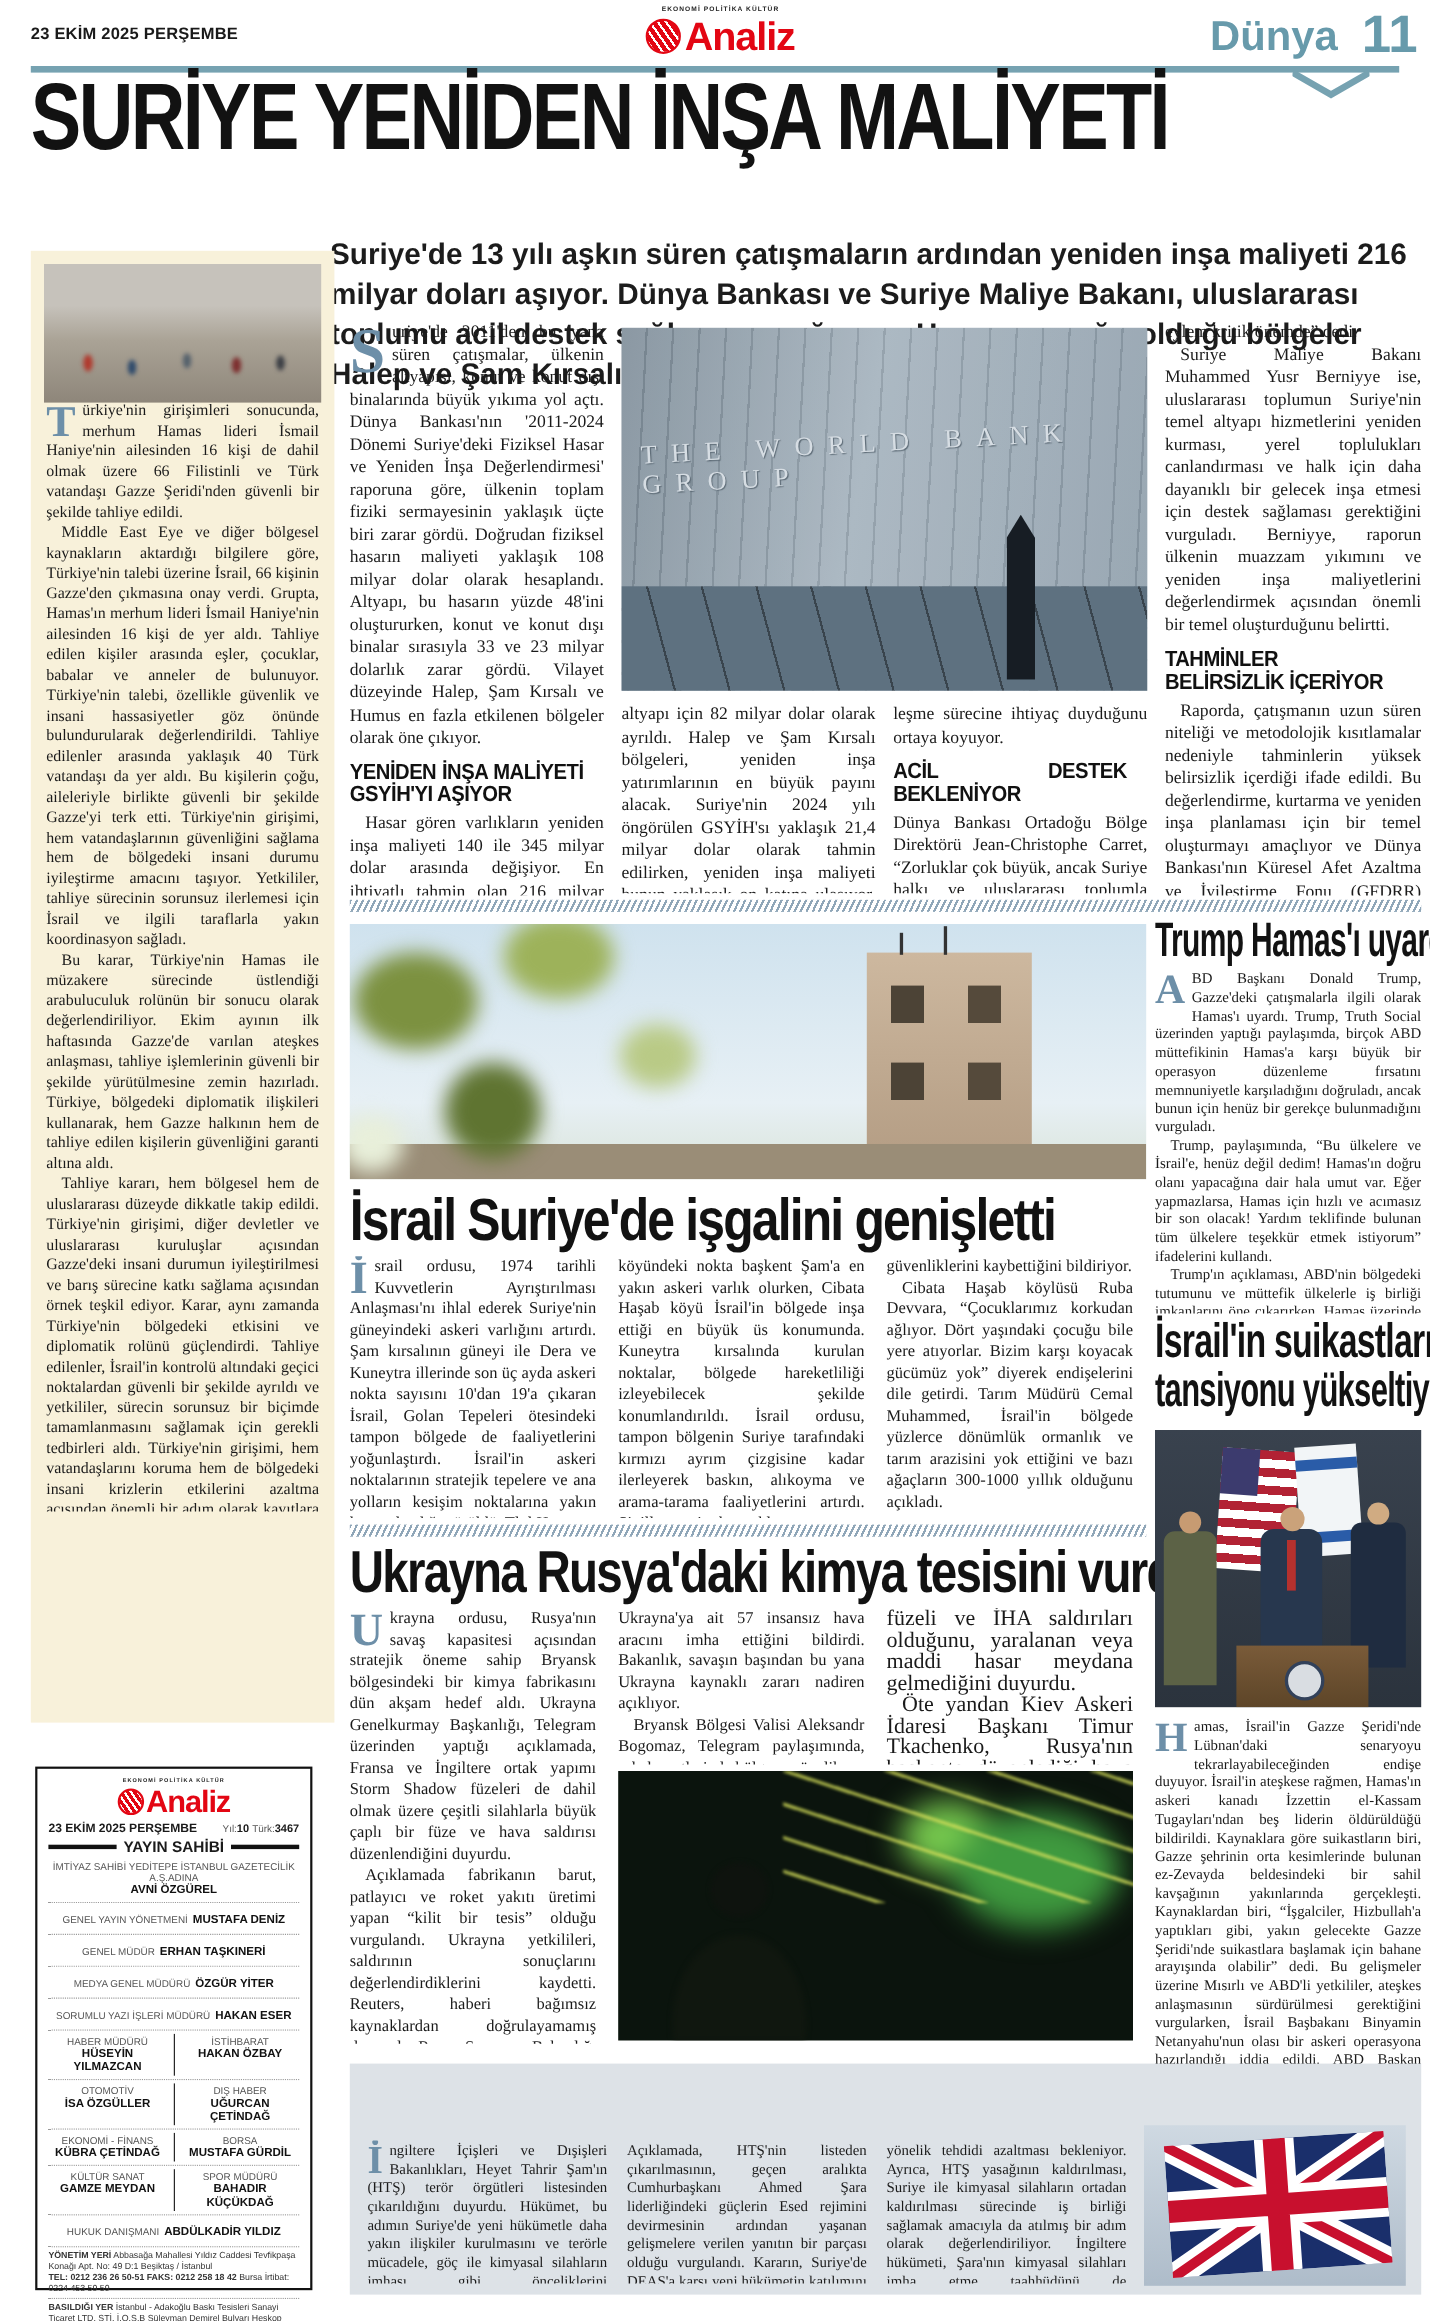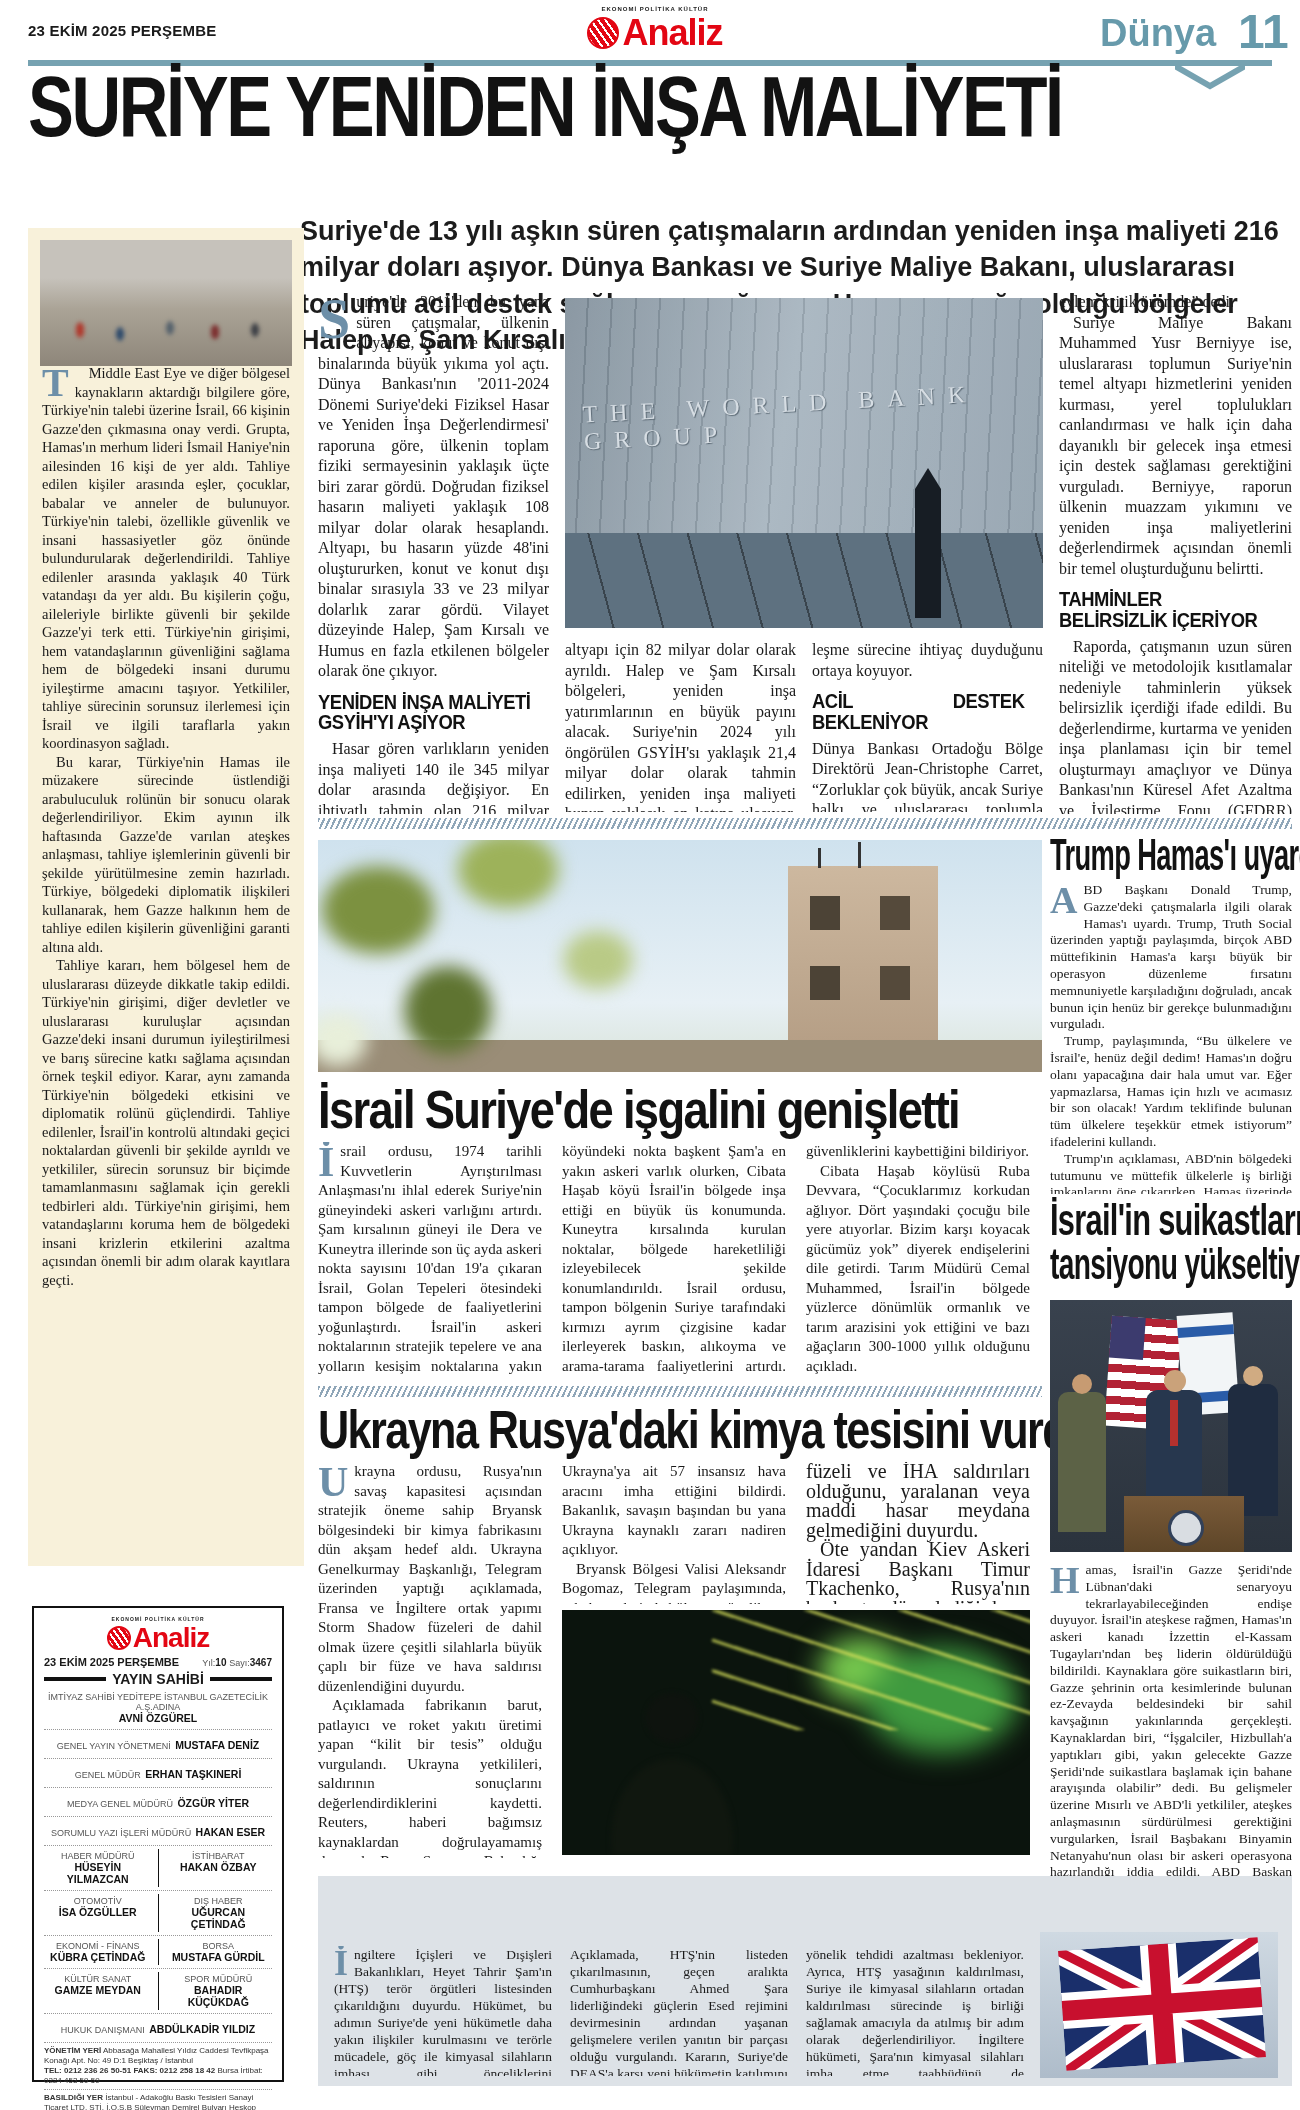--- a/index.html
+++ b/index.html
@@ -62,20 +62,21 @@
                       radial-gradient(10px 17px at 165px 32px,#7d2f2f 0 40%,transparent 45%),
                       radial-gradient(9px 16px at 205px 30px,#3c3f45 0 40%,transparent 45%);"></div>
     </div>
     <div class="sans" style="margin:26px 10px 10px 10px;text-align:center;font-size:31px;line-height:1.08;color:#141414;">
       <div>Türkiye'nin</div>
       <div>talebi İsrail'i</div>
       <div>harekete geçirdi</div>
     </div>
     <div class="body-just" style="margin:10px 14px;font-size:14.5px;line-height:18.5px;height:1010px;">
       <span class="dropcap" style="font-size:40px;">T</span>
+      <p class="noind">ürkiye'nin girişimleri sonucunda, merhum Hamas lideri İsmail Haniye'nin ailesinden 16 kişi de dahil olmak üzere 66 Filistinli ve Türk vatandaşı Gazze Şeridi'nden güvenli bir şekilde tahliye edildi.</p>
       <p>Middle East Eye ve diğer bölgesel kaynakların aktardığı bilgilere göre, Türkiye'nin talebi üzerine İsrail, 66 kişinin Gazze'den çıkmasına onay verdi. Grupta, Hamas'ın merhum lideri İsmail Haniye'nin ailesinden 16 kişi de yer aldı. Tahliye edilen kişiler arasında eşler, çocuklar, babalar ve anneler de bulunuyor. Türkiye'nin talebi, özellikle güvenlik ve insani hassasiyetler göz önünde bulundurularak değerlendirildi. Tahliye edilenler arasında yaklaşık 40 Türk vatandaşı da yer aldı. Bu kişilerin çoğu, aileleriyle birlikte güvenli bir şekilde Gazze'yi terk etti. Türkiye'nin girişimi, hem vatandaşlarının güvenliğini sağlama hem de bölgedeki insani durumu iyileştirme amacını taşıyor. Yetkililer, tahliye sürecinin sorunsuz ilerlemesi için İsrail ve ilgili taraflarla yakın koordinasyon sağladı.</p>
       <p>Bu karar, Türkiye'nin Hamas ile müzakere sürecinde üstlendiği arabuluculuk rolünün bir sonucu olarak değerlendiriliyor. Ekim ayının ilk haftasında Gazze'de varılan ateşkes anlaşması, tahliye işlemlerinin güvenli bir şekilde yürütülmesine zemin hazırladı. Türkiye, bölgedeki diplomatik ilişkileri kullanarak, hem Gazze halkının hem de tahliye edilen kişilerin güvenliğini garanti altına aldı.</p>
       <p>Tahliye kararı, hem bölgesel hem de uluslararası düzeyde dikkatle takip edildi. Türkiye'nin girişimi, diğer devletler ve uluslararası kuruluşlar açısından Gazze'deki insani durumun iyileştirilmesi ve barış sürecine katkı sağlama açısından örnek teşkil ediyor. Karar, aynı zamanda Türkiye'nin bölgedeki etkisini ve diplomatik rolünü güçlendirdi. Tahliye edilenler, İsrail'in kontrolü altındaki geçici noktalardan güvenli bir şekilde ayrıldı ve yetkililer, sürecin sorunsuz bir biçimde tamamlanmasını sağlamak için gerekli tedbirleri aldı. Türkiye'nin girişimi, hem vatandaşlarını koruma hem de bölgedeki insani krizlerin etkilerini azaltma açısından önemli bir adım olarak kayıtlara geçti.</p>
     </div>
   </div>
 
   <div class="abs body-just" style="left:318px;top:292px;width:231px;height:522px;font-size:16px;line-height:20.5px;">
     <span class="dropcap" style="font-size:58px;">S</span>
     <p class="noind">uriye'de 2011'den bu yana süren çatışmalar, ülkenin altyapısı, konut ve konut dışı binalarında büyük yıkıma yol açtı. Dünya Bankası'nın '2011-2024 Dönemi Suriye'deki Fiziksel Hasar ve Yeniden İnşa Değerlendirmesi' raporuna göre, ülkenin toplam fiziki sermayesinin yaklaşık üçte biri zarar gördü. Doğrudan fiziksel hasarın maliyeti yaklaşık 108 milyar dolar olarak hesaplandı. Altyapı, bu hasarın yüzde 48'ini oluştururken, konut ve konut dışı binalar sırasıyla 33 ve 23 milyar dolarlık zarar gördü. Vilayet düzeyinde Halep, Şam Kırsalı ve Humus en fazla etkilenen bölgeler olarak öne çıkıyor.</p>
     <div class="subhead">YENİDEN İNŞA MALİYETİ GSYİH'YI AŞIYOR</div>
@@ -247,21 +248,21 @@
       <div style="display:flex;align-items:center;justify-content:center;gap:2px;">
         <span style="display:inline-block;width:20px;height:20px;border-radius:50%;
               background:repeating-linear-gradient(55deg,#e30613 0 3px,#ffffff 3px 5px);border:2px solid #e30613;"></span>
         <span style="font-size:28px;font-weight:bold;color:#e30613;letter-spacing:-1px;">Analiz</span>
       </div>
     </div>
     <div style="display:flex;justify-content:space-between;align-items:baseline;margin-top:2px;">
       <span style="font-size:11px;font-weight:bold;">23 EKİM 2025 PERŞEMBE</span>
       <span style="font-size:10px;">
         <span class="mast-label">Yıl:</span><b>10</b>
-        <span class="mast-label">Sayı:</span><b>3467</b>
+        <span class="mast-label">Türk:</span><b>3467</b>
       </span>
     </div>
     <div style="display:flex;align-items:center;gap:6px;margin:3px 0;">
       <span style="flex:1;height:4px;background:#111;"></span>
       <span style="font-size:14px;font-weight:bold;">YAYIN SAHİBİ</span>
       <span style="flex:1;height:4px;background:#111;"></span>
     </div>
     <div class="mast-row">
       <div class="mast-label">İMTİYAZ SAHİBİ YEDİTEPE İSTANBUL GAZETECİLİK A.Ş.ADINA</div>
       <div class="mast-name">AVNİ ÖZGÜREL</div>

